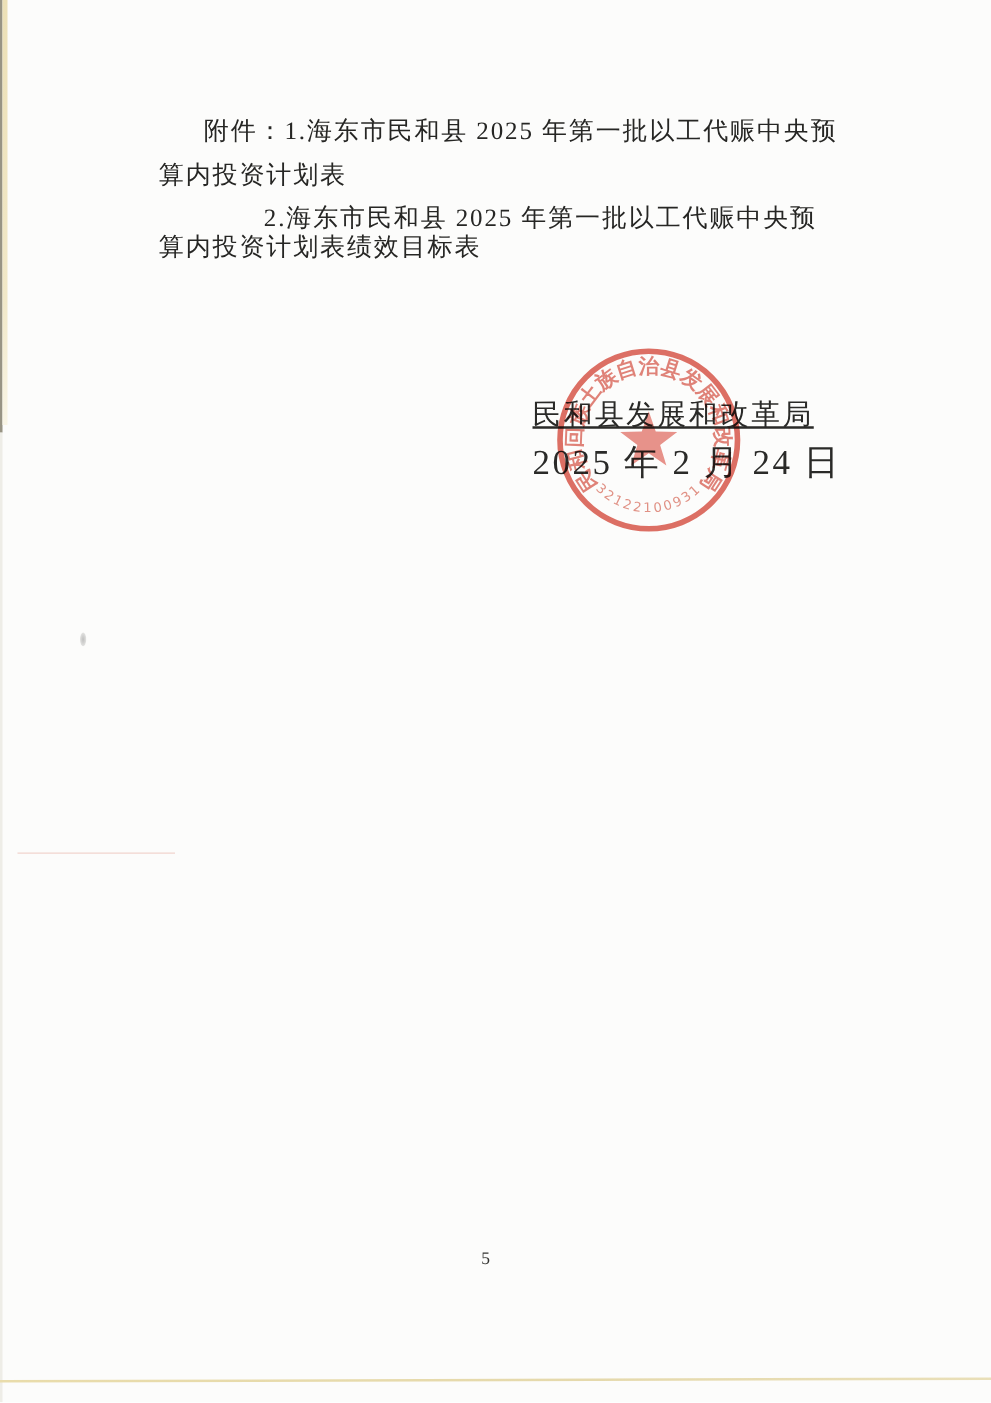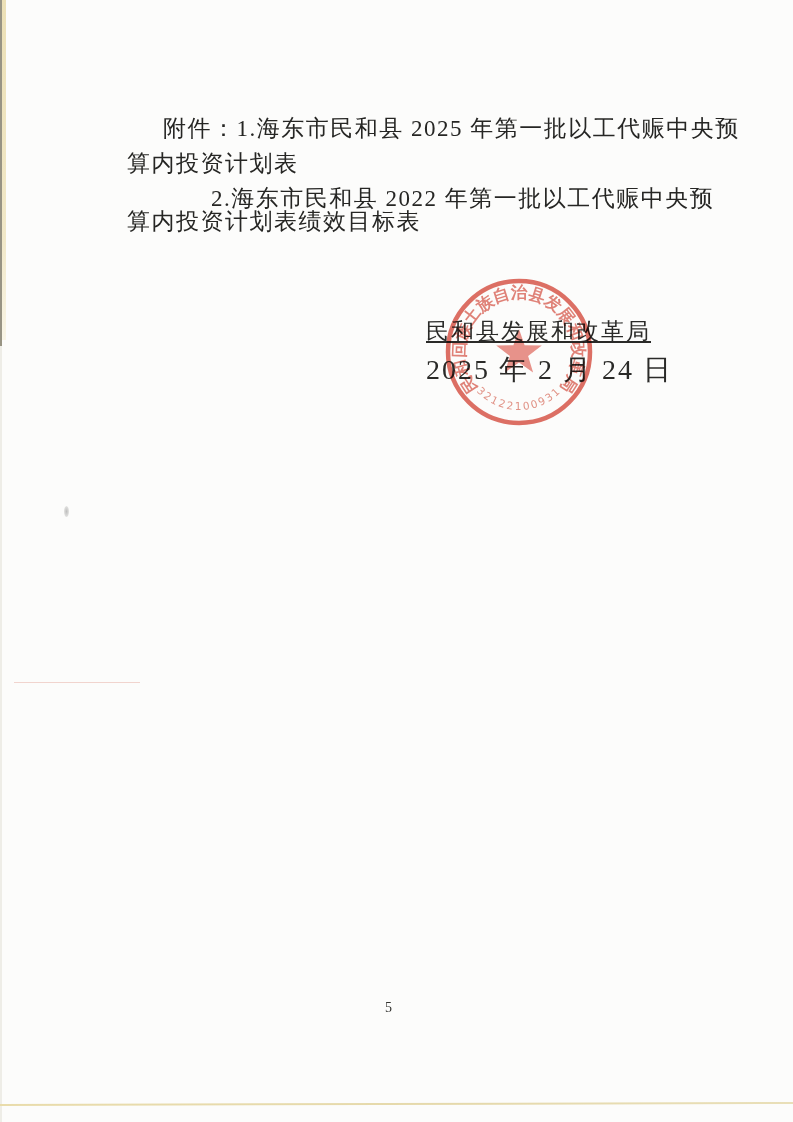--- a/index.html
+++ b/index.html
@@ -12,26 +12,25 @@
     width: 793px;
     height: 1122px;
     background: #fcfcfb;
     overflow: hidden;
     font-family: "Liberation Serif", "DejaVu Serif", serif;
     color: #2a2a28;
   }
   
   .doc-line {
     position: absolute;
-    font-size: 23px;
+    font-size: 20px;
     line-height: 26px;
     letter-spacing: 1.5px;
     white-space: nowrap;
     color: #262624;
-    margin-top: 24px;
   }
   .line1 { left: 163px; top: 92px; }
   .line2 { left: 127px; top: 127px; text-align: center; }
   .line3 { left: 211px; top: 162px; }
   .line4 { left: 127px; top: 185px; }
 
   
   .sig-org  { position: absolute; left: 426px; top: 316px; font-size: 23px; letter-spacing: 2px; white-space: nowrap; text-decoration: underline; }
   .sig-date { position: absolute; left: 426px; top: 351px; font-size: 28px; letter-spacing: 2px; white-space: nowrap; text-align: center; }
 
@@ -90,21 +89,21 @@
     background: #edc9c3; opacity: 0.8;
   }
 </style>
 </head>
 <body>
 
 <div class="page">
 
   <div class="doc-line line1">附件：1.海东市民和县 2025 年第一批以工代赈中央预</div>
   <div class="doc-line line2">算内投资计划表</div>
-  <div class="doc-line line3">2.海东市民和县 2022 年第一批以工代赈中央预</div>
+  <div class="doc-line line3">2.海东市民和县 2025 年第一批以工代赈中央预</div>
   <div class="doc-line line4">算内投资计划表绩效目标表</div>
 
   <div class="sig-org">民和县发展和改革局</div>
   <div class="sig-date">2025 年 2 月 24 日</div>
 
   <svg class="seal" viewBox="0 0 180 180" aria-hidden="true">
     <defs>
       <path id="arcPath" d="M 63 136.8 A 54 54 0 1 1 117 136.8" fill="none"></path>
       <path id="serialPath" d="M 49 131 A 58 58 0 0 0 131 131" fill="none"></path>
     </defs>

